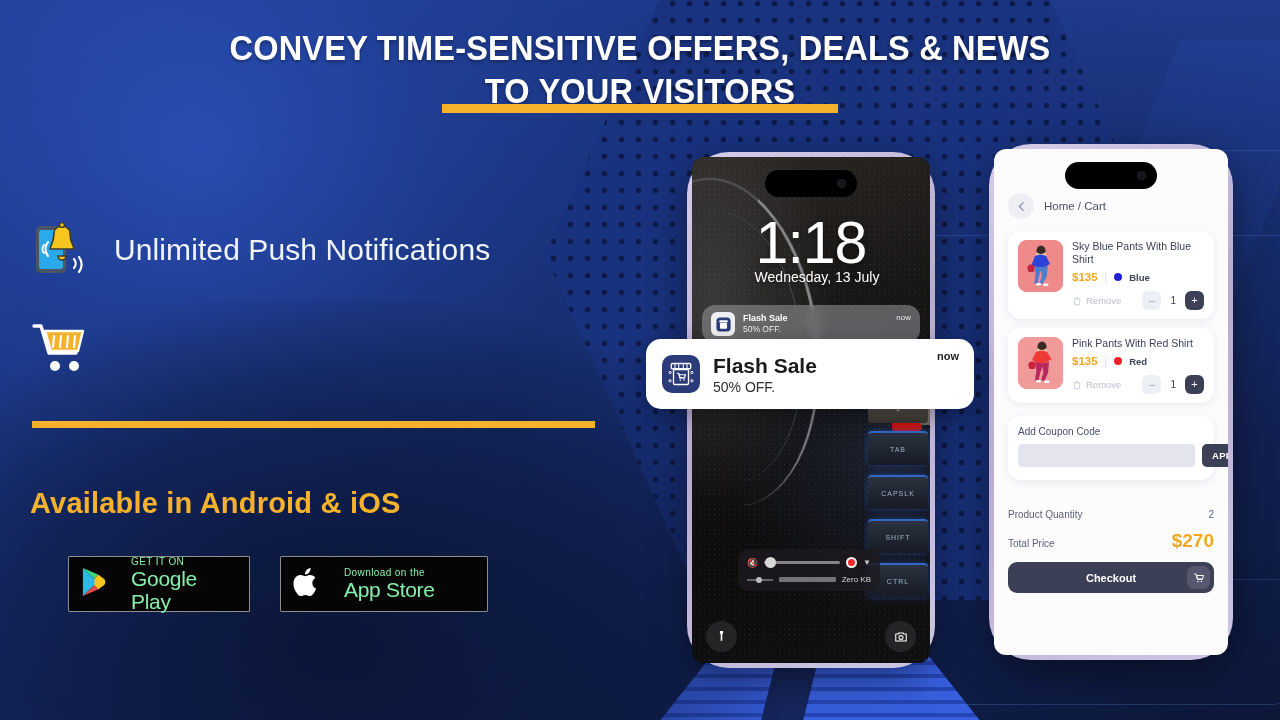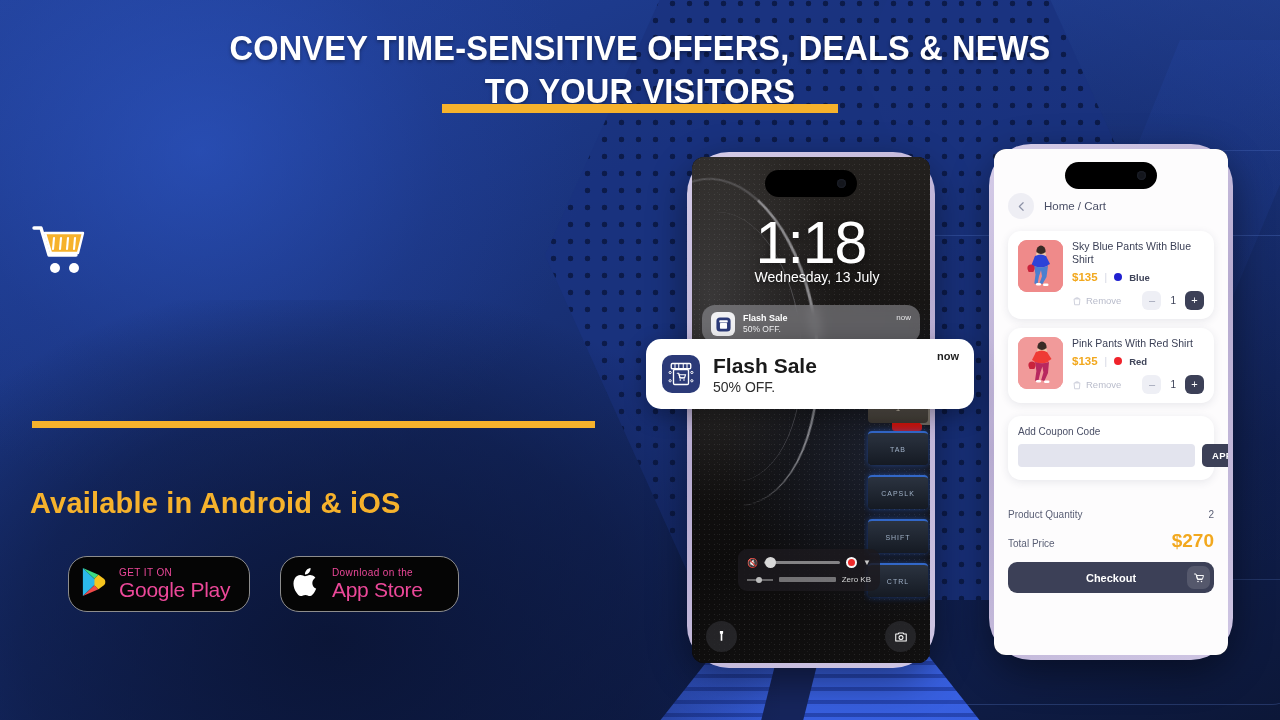--- a/index.html
+++ b/index.html
@@ -131,27 +131,27 @@
   }
 
   .avail {
     position: absolute; left: 30px; top: 487px;
     color: #f6b22c; font-size: 29px; font-weight: 700; letter-spacing: 0.2px;
   }
 
   
   .badges { position: absolute; left: 68px; top: 556px; display: flex; gap: 30px; }
   .badge {
-    height: 56px; border-radius: 19px; background: #050505;
+    height: 56px; border-radius: 1px; background: #050505;
     border: 1px solid #8d8d8d;
-    display: flex; align-items: center; padding: 0 14px 0 12px; gap: 12px;
-    color: #ec4899;
+    display: flex; align-items: center; padding: 0 14px 0 12px; gap: 24px;
+    color: #86efac;
   }
   .badge-gp { width: 182px; }
-  .badge-as { width: 179px; align-items: center; }
+  .badge-as { width: 208px; align-items: center; }
   .badge-text-sm { font-size: 10px; letter-spacing: 0.4px; line-height: 11px; }
   .badge-text-lg { font-size: 21px; font-weight: 400; line-height: 23px; letter-spacing: -0.3px; }
   .badge-txtcol { display: flex; flex-direction: column; justify-content: center; }
 
   
   .phone {
     position: absolute;
     border-radius: 42px;
     background: linear-gradient(145deg, #d6cde9 0%, #b7abd0 45%, #cfc6e4 100%);
     padding: 5px;
@@ -423,20 +423,40 @@
   <div class="bg-dark-bl"></div>
 
   <div class="headline">
     <div>CONVEY TIME-SENSITIVE OFFERS, DEALS &amp; NEWS</div>
     <div class="headline-l2">TO YOUR VISITORS</div>
   </div>
   <div class="headline-underline"></div>
 
   <div class="features">
 
+    <div class="feature-row">
+      <div class="feature-icon">
+        <svg viewBox="0 0 62 62" width="62" height="62">
+          <rect x="6" y="7" width="30" height="47" rx="5" fill="#4a5566"></rect>
+          <rect x="9" y="11" width="24" height="39" rx="3" fill="#2aaaea"></rect>
+          <g fill="none" stroke="#ffffff" stroke-width="2" stroke-linecap="round">
+            <path d="M14 34 a6 6 0 0 1 0 -8"></path>
+            <path d="M18 37 a11 11 0 0 1 0 -14"></path>
+          </g>
+          <g fill="none" stroke="#ffffff" stroke-width="2.2" stroke-linecap="round">
+            <path d="M40 47 a7 7 0 0 0 0 -9" transform="translate(4,2)"></path>
+            <path d="M45 51 a12 12 0 0 0 0 -15" transform="translate(4,2)"></path>
+          </g>
+          <path d="M24 14 c0 -4 4 -7 8 -7 c4 0 8 3 8 7 c0 10 4 13 4 16 H20 c0 -3 4 -6 4 -16 z" fill="#f6c51e" stroke="#3c3a30" stroke-width="1.6" stroke-linejoin="round"></path>
+          <path d="M28 37 a4 4 0 0 0 8 0 z" fill="#f6c51e" stroke="#3c3a30" stroke-width="1.6"></path>
+          <circle cx="32" cy="6" r="2.4" fill="#f6c51e" stroke="#3c3a30" stroke-width="1.4"></circle>
+        </svg>
+      </div>
+      <div class="feature-label">Unlimited Push Notifications</div>
+    </div>
 
     <div class="feature-row">
       <div class="feature-icon">
         <svg viewBox="0 0 62 62" width="62" height="62">
           <path d="M4 9 h7 l8 27 h27" fill="none" stroke="#ffffff" stroke-width="3.4" stroke-linecap="round" stroke-linejoin="round"></path>
           <path d="M15 14 h38 l-5 20 H21 z" fill="#f6b22c" stroke="#ffffff" stroke-width="2.4" stroke-linejoin="round"></path>
           <g stroke="#ffffff" stroke-width="2.1" stroke-linecap="round">
             <line x1="24" y1="19" x2="23" y2="30"></line>
             <line x1="31" y1="19" x2="30" y2="30"></line>
             <line x1="38" y1="19" x2="37" y2="30"></line>

